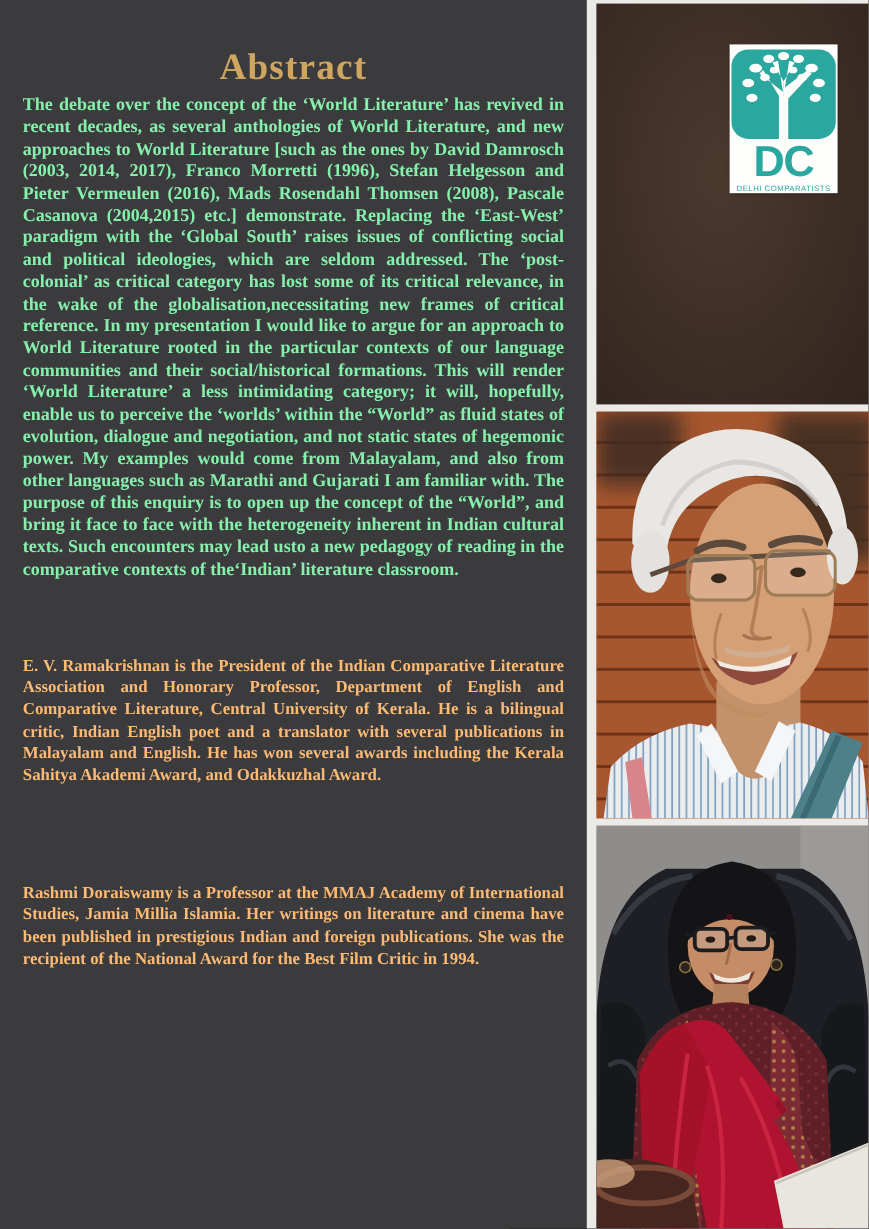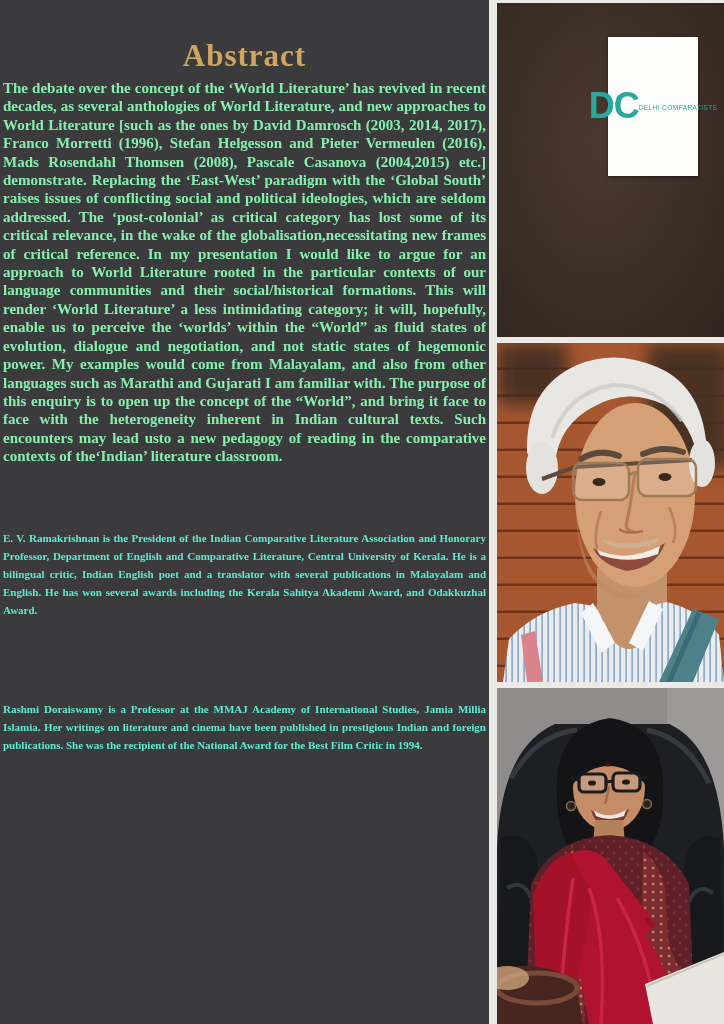--- a/index.html
+++ b/index.html
@@ -4,56 +4,56 @@
 <style>
   html,body{margin:0;padding:0;background:#222;}
   .poster{
     position:relative;width:724px;height:1024px;overflow:hidden;
     background:#3b3b3d;
     font-family:"Liberation Serif","DejaVu Serif",serif;
   }
   
   .left-col{
     position:absolute;left:0;top:0;width:489px;height:986px;
-    box-sizing:border-box;padding:0 3px;
+    box-sizing:border-box;padding:0 19px;
   }
   .title{
     margin:38px 0 5px;text-align:center;
     font-size:31px;font-weight:bold;letter-spacing:1px;
     color:#cfa65f;
   }
   .abstract-body{
     margin:0;font-size:15px;line-height:18.4px;font-weight:bold;
     text-align:justify;color:#86efac;
   }
   .bio{
-    font-size:11px;line-height:18.2px;font-weight:bold;
-    text-align:justify;color:#5eead4;
+    font-size:14px;line-height:18.2px;font-weight:bold;
+    text-align:justify;color:#fdba74;
   }
   .bio-1{margin:63px 0 0;}
   .bio-2{margin:80px 0 0;}
   
   .right-col{
     position:absolute;left:489px;top:0;width:235px;height:1024px;
     background:#ebeae7;
   }
   .photo{position:relative;margin-left:8px;overflow:hidden;}
   .photo-gap{height:6px;}
   .photo-1{
     margin-top:3px;height:334px;
     background:radial-gradient(ellipse at 45% 42%,#4b392e 0%,#3d2e25 55%,#32251f 100%);
   }
   .photo-2{height:339px;background:#a7572f;}
   .photo-3{height:336px;background:#8f8d8b;}
   .photo svg{display:block;width:100%;height:100%;}
   
   .logo-card{
-    position:absolute;left:111px;top:34px;width:90px;height:139px;
+    position:absolute;left:111px;top:34px;width:90px;height:124px;
     background:#fdfdfc;box-shadow:0 1px 3px rgba(0,0,0,.45);
-    display:flex;flex-direction:row;align-items:center;justify-content:center;
+    display:flex;flex-direction:column;align-items:center;justify-content:center;
   }
   .logo-tree{width:58px;height:50px;}
   .logo-initials{
     font-family:"Liberation Sans","DejaVu Sans",sans-serif;
     font-weight:bold;font-size:36px;line-height:34px;letter-spacing:-1px;
     color:#2aa79e;margin-top:-2px;
   }
   .logo-subtitle{
     font-family:"Liberation Sans","DejaVu Sans",sans-serif;
     font-size:6.5px;letter-spacing:.4px;color:#2aa79e;white-space:nowrap;

